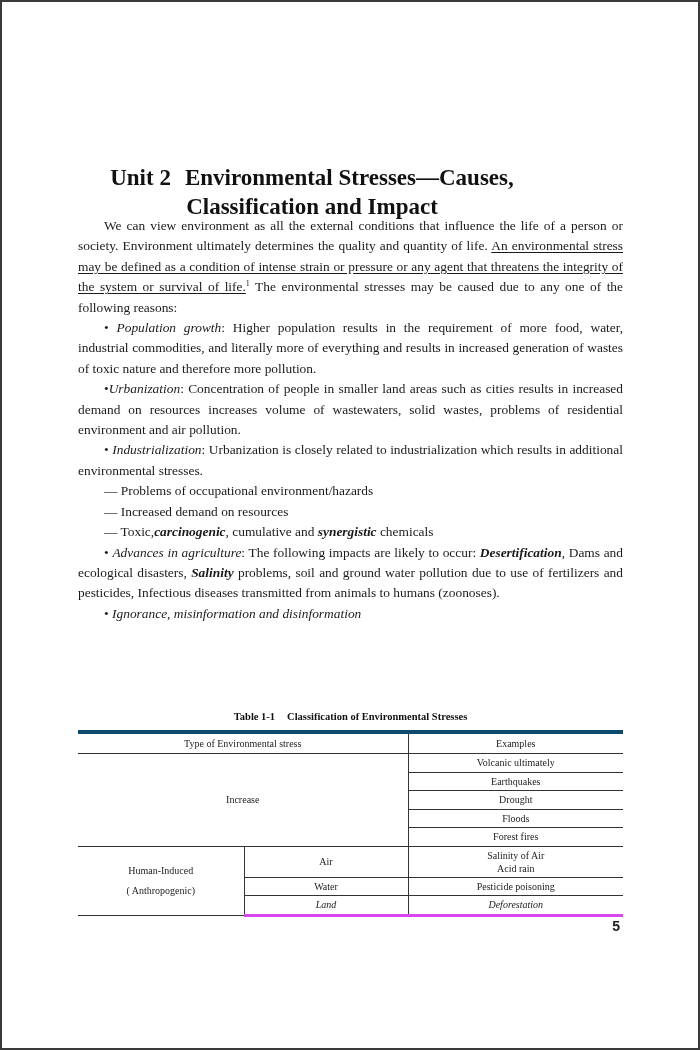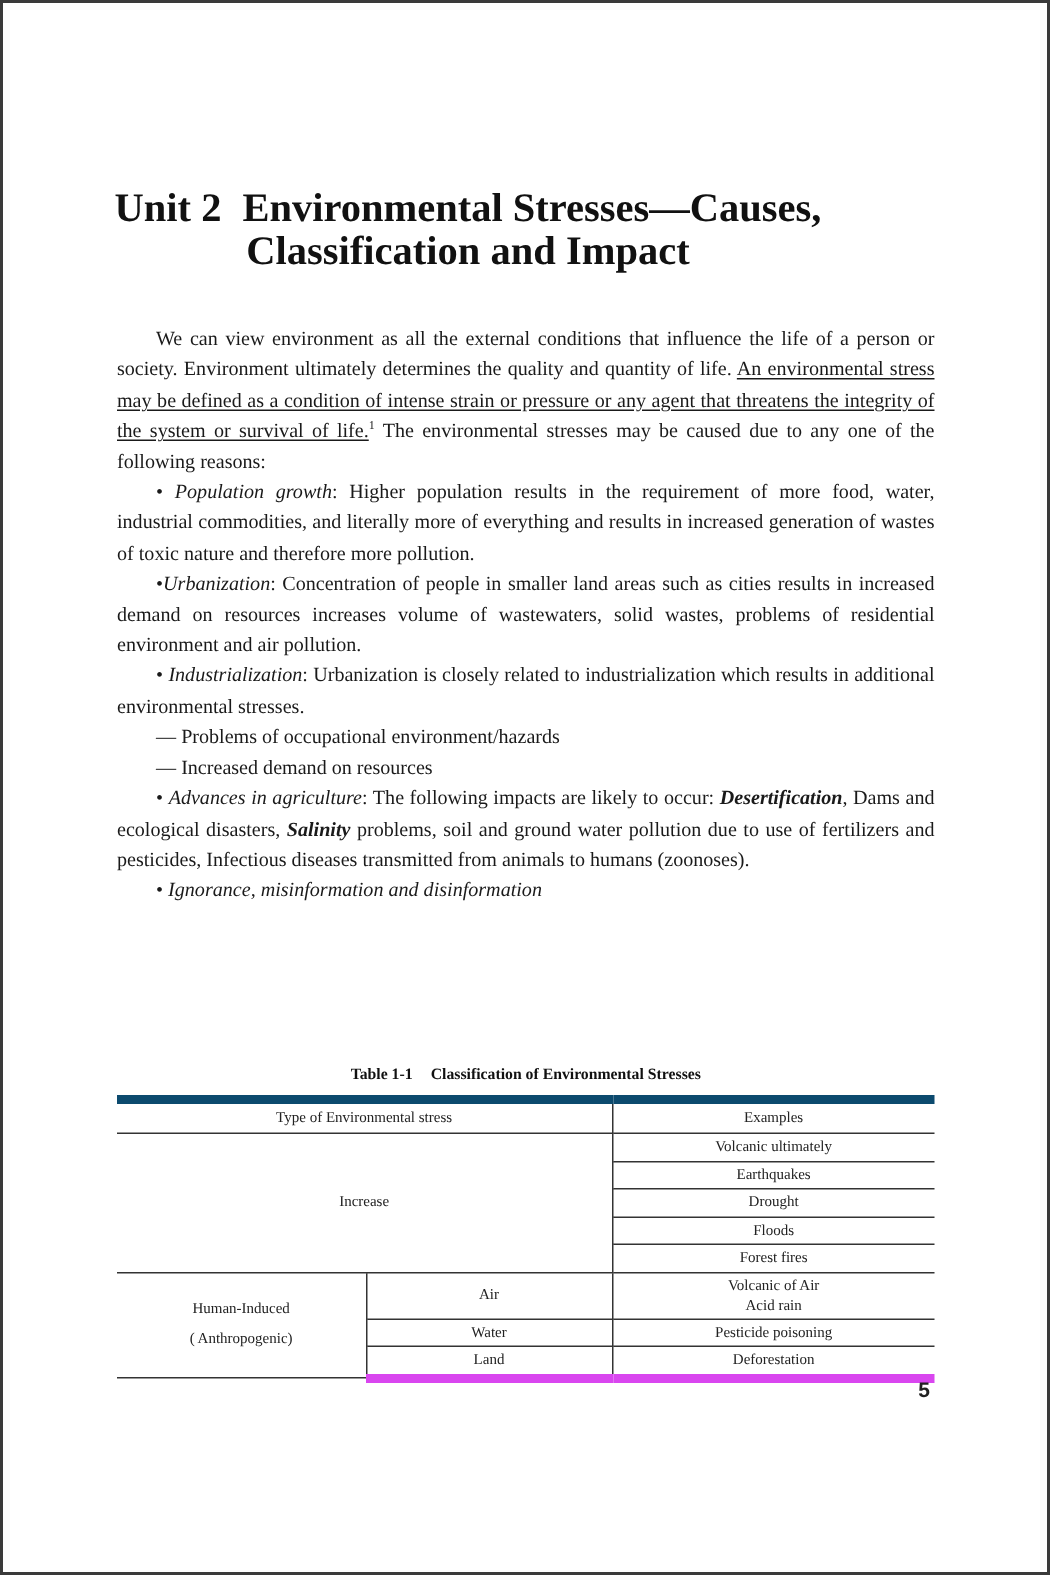--- a/index.html
+++ b/index.html
@@ -4,21 +4,21 @@
 <style>
   html, body { margin: 0; padding: 0; background: #ffffff; }
   body { width: 700px; height: 1050px; position: relative; overflow: hidden; }
   .page {
     position: absolute; left: 0; top: 0; width: 696px; height: 1046px;
     border: 2px solid #3a3a3a; background: #fff;
   }
   .title {
     position: absolute; left: 0; width: 624px; text-align: center;
     font-family: "Liberation Serif", "DejaVu Serif", serif; font-weight: bold;
-    font-size: 27px; color: #111; line-height: 28px;
+    font-size: 23px; color: #111; line-height: 28px; margin-top: 40px;
   }
   .title .unit-no { margin-right: 14px; }
   .body {
     position: absolute; left: 78px; width: 545px; top: 216px;
     font-family: "Liberation Serif", "DejaVu Serif", serif; font-size: 13.4px;
     line-height: 20.4px; color: #1a1a1a; text-align: justify;
   }
   .body p { margin: 0; }
   .indent { text-indent: 26px; }
   .dash { padding-left: 26px; }
@@ -34,22 +34,22 @@
   .caption .num { margin-right: 12px; }
   table.cls {
     position: absolute; left: 78px; top: 730px; width: 545px;
     border-collapse: collapse; table-layout: fixed;
     font-family: "Liberation Serif", "DejaVu Serif", serif; font-size: 10px; color: #222;
   }
   table.cls td, table.cls th {
     font-weight: normal; text-align: center; vertical-align: middle; padding: 0;
     border-bottom: 1px solid #333; line-height: 13px;
   }
-  table.cls tr.head th { border-top: 6px solid #0c4a6e; height: 19px; }
-  table.cls tr.last td { border-bottom: 6px solid #d946ef; }
+  table.cls tr.head th { border-top: 4px solid #0c4a6e; height: 19px; }
+  table.cls tr.last td { border-bottom: 3px solid #d946ef; font-style: italic; }
   .vr { border-right: 1px solid #333; }
   .r18 { height: 17.5px; }
   .r-air { height: 30px; }
 
   .page-num {
     position: absolute; left: 600px; top: 918px; width: 20px; text-align: right;
     font-family: "Liberation Sans", "DejaVu Sans", sans-serif; font-weight: bold; font-size: 14px; color: #222;
   }
 </style>
 </head>
@@ -66,20 +66,21 @@
   <p class="indent"><span>We can view environment as all the external conditions that influence the life of a person or society. Environment ultimately determines the quality and quantity of life. </span><span class="u">An environmental stress may be defined as a condition of intense strain or pressure or any agent that threatens the integrity of the system or survival of life.</span><sup>1</sup><span> The environmental stresses may be caused due to any one of the following reasons:</span></p>
 
   <p class="indent"><span>•</span> <span class="it">Population growth</span><span>: </span><span>Higher population results in the requirement of more food, water, industrial commodities, and literally more of everything and results in increased generation of wastes of toxic nature and therefore more pollution.</span></p>
 
   <p class="indent"><span>•</span><span class="it">Urbanization</span><span>: </span><span>Concentration of people in smaller land areas such as cities results in increased demand on resources increases volume of wastewaters, solid wastes, problems of residential environment and air pollution.</span></p>
 
   <p class="indent"><span>•</span> <span class="it">Industrialization</span><span>: </span><span>Urbanization is closely related to industrialization which results in additional environmental stresses.</span></p>
 
   <p class="dash"><span>—</span> <span>Problems of occupational environment/hazards</span></p>
   <p class="dash"><span>—</span> <span>Increased demand on resources</span></p>
+  <p class="dash"><span>—</span> <span>Toxic,</span><span class="bi">carcinogenic</span><span>, cumulative and </span><span class="bi">synergistic</span><span> chemicals</span></p>
 
   <p class="indent"><span>•</span> <span class="it">Advances in agriculture</span><span>: </span><span>The following impacts are likely to occur: </span><span class="bi">Desertification</span><span>, Dams and ecological disasters, </span><span class="bi">Salinity</span><span> problems, soil and ground water pollution due to use of fertilizers and pesticides, Infectious diseases transmitted from animals to humans (zoonoses).</span></p>
 
   <p class="indent"><span>•</span> <span class="it">Ignorance, misinformation and disinformation</span></p>
 
 </div>
 
 <div class="caption">
   <span class="num">Table 1-1</span><span>Classification of Environmental Stresses</span>
 </div>
@@ -111,21 +112,21 @@
   <tr>
         <td class="r18">Forest fires</td>
       </tr>
   <tr>
     <td rowspan="3" class="vr" style="line-height:20px;">
       <div>Human-Induced</div>
       <div>( Anthropogenic)</div>
     </td>
     <td class="vr r-air">Air</td>
     <td class="r-air">
-      <div>Volcanic of Air</div>
+      <div>Salinity of Air</div>
       <div>Acid rain</div>
     </td>
   </tr>
   <tr>
     <td class="vr r18">Water</td>
     <td class="r18">Pesticide poisoning</td>
   </tr>
   <tr class="last">
     <td class="vr r18">Land</td>
     <td class="r18">Deforestation</td>

